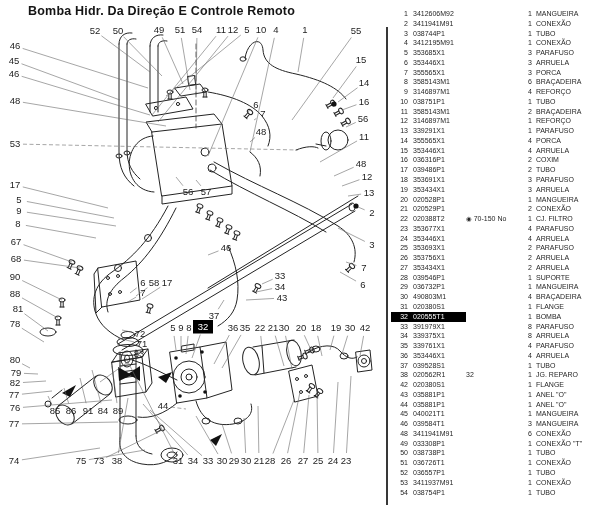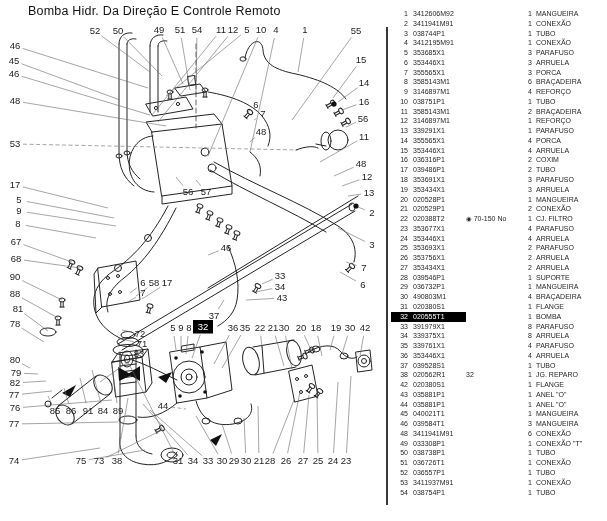--- a/index.html
+++ b/index.html
@@ -1,18 +1,18 @@
 <!DOCTYPE html>
 <html><head>
 <meta charset="utf-8">
 <style>
   html,body{margin:0;padding:0;background:#e8e8e8;}
   .page{position:relative;width:607px;height:521px;background:#ffffff;overflow:hidden;
         font-family:"Liberation Sans", sans-serif;}
-  .title{position:absolute;left:28px;top:4px;font-size:12.5px;font-weight:normal;color:#141414;
+  .title{position:absolute;left:28px;top:4px;font-size:12.5px;font-weight:bold;color:#141414;
          letter-spacing:.2px;white-space:nowrap;}
   .divider{position:absolute;left:386px;top:27px;width:2.4px;height:478px;background:#383838;}
   svg.diagram{position:absolute;left:0;top:0;}
   .plist{position:absolute;left:391px;top:9px;width:214px;}
   .prow{display:flex;height:9.78px;line-height:9.9px;font-size:7px;color:#262626;white-space:nowrap;}
   .idwrap{display:flex;}
   .c-no{width:17px;text-align:right;}
   .c-code{width:53px;margin-left:5px;}
   .c-note{width:57px;display:flex;align-items:center;}
   .c-note .eye{font-size:6.5px;margin-right:2px;}

